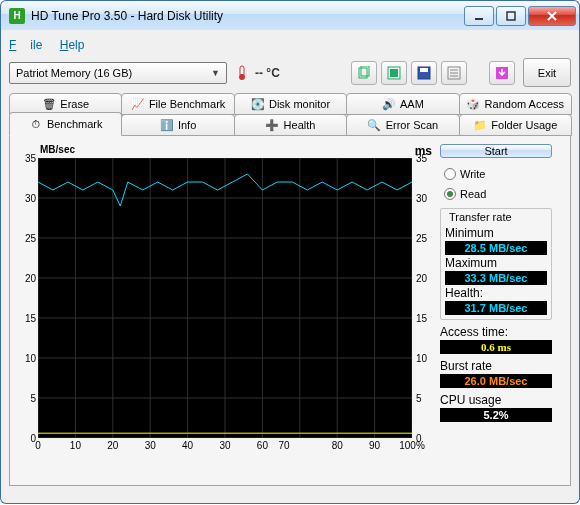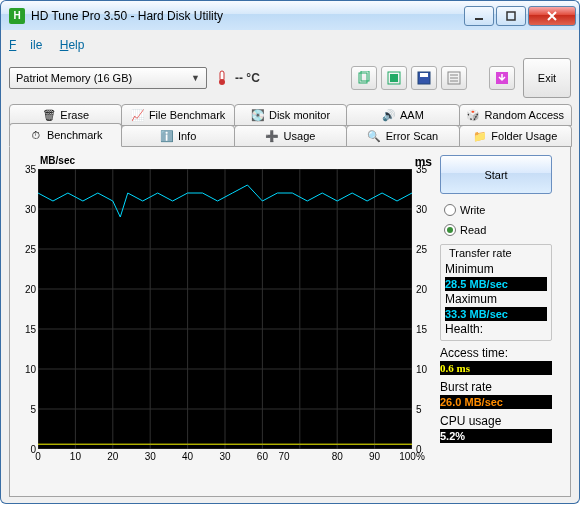--- a/index.html
+++ b/index.html
@@ -15,28 +15,28 @@
   .winbtn svg { width:12px; height:12px; }
 
   
   .windowbody { border: 1px solid #3a6ea5; border-top: none; height: 474px; background: #f0f0f0; padding: 6px 8px 8px 8px; border-radius: 0 0 6px 6px; }
 
   .menubar { font-size: 12px; color:#0369a1; padding: 2px 0 6px 0; }
   .menubar span { margin-right: 14px; cursor: default; }
   .menubar u { text-decoration: underline; }
 
   .toolbar { display: flex; align-items: center; gap: 4px; margin-bottom: 4px; }
-  .dropdown { width: 198px; height: 22px; border: 1px solid #7a7a7a; background: linear-gradient(#fff,#eaeaea); border-radius: 2px; font-size: 11px; display:flex; align-items:center; padding: 0 6px; }
+  .dropdown { width: 218px; height: 22px; border: 1px solid #7a7a7a; background: linear-gradient(#fff,#eaeaea); border-radius: 2px; font-size: 11px; display:flex; align-items:center; padding: 0 6px; }
   .dropdown .arrow { margin-left:auto; font-size:9px; color:#444;}
   .thermo { width:14px; height:18px; margin-left:4px; display:flex; align-items:center; justify-content:center; }
   .temp { font-size: 12px; font-weight: bold; color: #333; margin-left:2px;}
   .spacer { flex:1; }
   .tbtn { width:26px; height:24px; border:1px solid #b0b0b0; background: linear-gradient(#fdfdfd,#e4e4e4); border-radius:3px; display:flex; align-items:center; justify-content:center; font-size:12px; }
   .tbtn.pink svg rect { fill:#d946d9; }
-  .exitbtn { width:48px; height:40px; border:1px solid #a0a0a0; background: linear-gradient(#fdfdfd,#e4e4e4); border-radius:3px; font-size:11px; display:flex; align-items:center; justify-content:center; margin-left:4px;}
+  .exitbtn { width:48px; height:29px; border:1px solid #a0a0a0; background: linear-gradient(#fdfdfd,#e4e4e4); border-radius:3px; font-size:11px; display:flex; align-items:center; justify-content:center; margin-left:4px;}
 
   
   .tabrows { margin-top: 6px; font-size:11px; }
   .tabrow { display:flex; }
   .tab { flex:1; height:22px; border:1px solid #a3a3a3; background: linear-gradient(#fcfcfc,#ebebeb); display:flex; align-items:center; justify-content:center; gap:4px; border-radius: 4px 4px 0 0; margin-right:-1px; cursor:default; }
   .tab.back { border-bottom: 1px solid #a3a3a3; }
   .tab.active { background:#f5f5f5; border-bottom:1px solid #f5f5f5; position:relative; z-index:2; height:24px; margin-top:-2px; }
   .tab .ticon { width:14px; height:14px; display:flex; align-items:center; justify-content:center;}
   .tabrow.bottom { margin-top:-1px; }
 
@@ -49,28 +49,28 @@
   .ylabel-r { position:absolute; right:0; top:0; font-size:12px; font-weight:bold; color:#000;padding-left:30px; }
   .ytick-l { position:absolute; left:0; font-size:10px; color:#000; width:18px; text-align:right; transform: translateY(-50%); }
   .ytick-r { position:absolute; right:-2px; font-size:10px; color:#000; width:18px; text-align:left; transform: translateY(-50%); }
   .xtick { position:absolute; top:296px; font-size:10px; color:#000; transform: translateX(-50%); }
   .grid line { stroke:#303030; stroke-width:1; }
   .series-blue { stroke:#00d9ff; stroke-width:1; fill:none; }
   .series-yellow { stroke:#ffff00; stroke-width:1; fill:none; }
 
   
   .side { width: 112px; display:flex; flex-direction:column; gap:4px; font-size:11px; }
-  .startbtn { height:39px; border:1px solid #6a8fc0; background: linear-gradient(#fdfeff,#dbeafd 45%,#c7ddf6 46%,#ddeefe); border-radius:3px; font-size:11px; display:flex; align-items:center; justify-content:center; margin-bottom:4px;}
+  .startbtn { height:14px; border:1px solid #6a8fc0; background: linear-gradient(#fdfeff,#dbeafd 45%,#c7ddf6 46%,#ddeefe); border-radius:3px; font-size:11px; display:flex; align-items:center; justify-content:center; margin-bottom:4px;}
   .radio { display:flex; align-items:center; gap:4px; padding-left:4px; height:16px;}
   .radio .dot { width:12px; height:12px; border:1px solid #777; border-radius:50%; background:#fff; display:flex; align-items:center; justify-content:center;}
   .radio .dot.sel::after { content:""; width:6px; height:6px; background:#3a8f3a; border-radius:50%; display:block;}
   .group { border:1px solid #c5c5c5; border-radius:2px; padding: 2px 4px 4px 4px; margin-top:2px; }
   .group .gtitle { font-size:11px; margin: -9px 0 2px 2px; background:#f5f5f5; display:inline-block; padding:0 2px;}
   .stat .label { font-size:12px; margin-top:1px;}
-  .stat .val { background:#000; color:#fff; font-size:11px; font-weight:bold; padding:1px 0; margin-top:1px;}
+  .stat .val { background:#000; color:#fff; font-size:11px; font-weight:bold; padding:1px 0; text-align:center; margin-top:1px;}
   .stat .val .hl { color:#00d9ff; }
   .stat .val .yl { color:#ffff00;font-family:Liberation Serif, serif; }
   .stat .val .or { color:#ff8c00; }
   .stat .val .wt { color:#fff; }
 </style>
 </head>
 <body>
 
 <div class="titlebar">
   <div class="icon">H</div>
@@ -175,21 +175,21 @@
       <div class="tab active">
           <span class="ticon">⏱</span>
           <span>Benchmark</span>
         </div>
       <div class="tab">
           <span class="ticon">ℹ️</span>
           <span>Info</span>
         </div>
       <div class="tab">
           <span class="ticon">➕</span>
-          <span>Usage</span>
+          <span>Health</span>
         </div>
       <div class="tab">
           <span class="ticon">🔍</span>
           <span>Error Scan</span>
         </div>
       <div class="tab">
           <span class="ticon">📁</span>
           <span>Folder Usage</span>
         </div>
     </div>
@@ -270,20 +270,21 @@
             <span>Read</span>
           </div>
         <div class="group">
           <div class="gtitle">Transfer rate</div>
           <div class="stat">
             <div class="label">Minimum</div>
             <div class="val"><span class="hl">28.5 MB/sec</span></div>
             <div class="label">Maximum</div>
             <div class="val"><span class="hl">33.3 MB/sec</span></div>
             <div class="label">Health:</div>
+            <div class="val"><span class="hl">31.7 MB/sec</span></div>
           </div>
         </div>
         <div class="stat">
           <div class="label">Access time:</div>
           <div class="val"><span class="yl">0.6 ms</span></div>
         </div>
         <div class="stat">
           <div class="label">Burst rate</div>
           <div class="val"><span class="or">26.0 MB/sec</span></div>
         </div>

